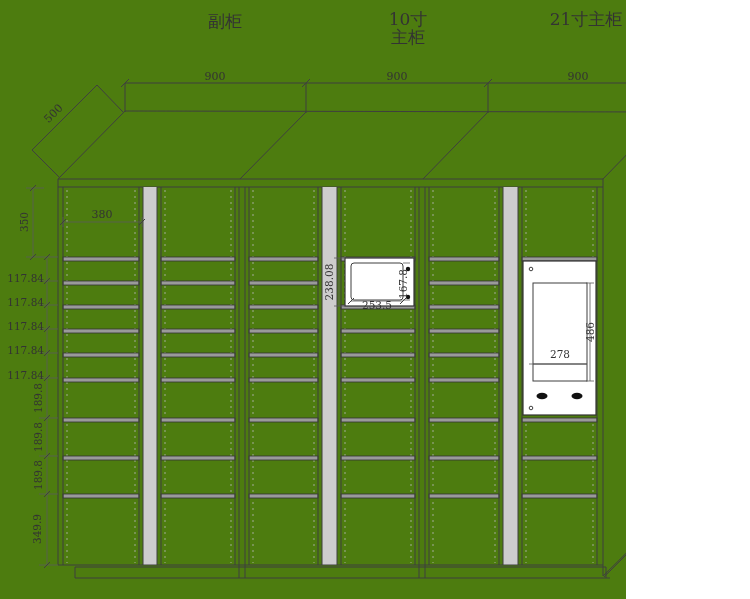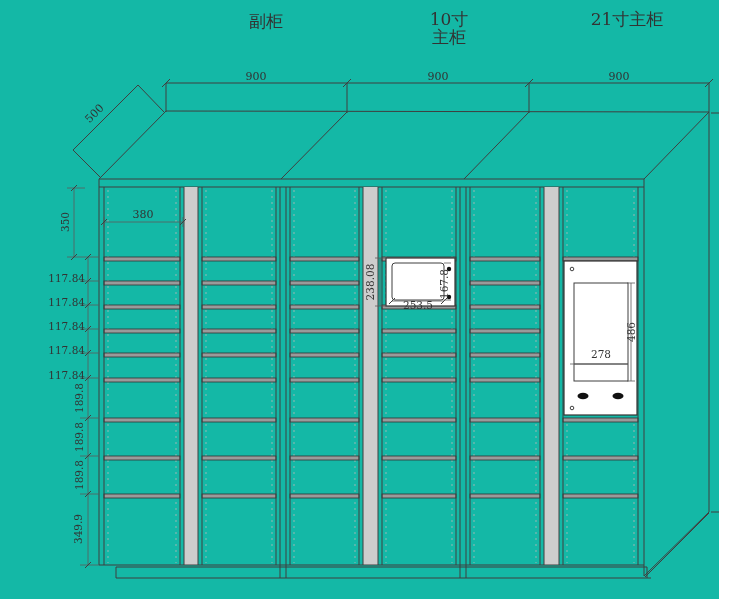--- a/index.html
+++ b/index.html
@@ -1,16 +1,16 @@
 <!DOCTYPE html>
 <html><head>
 <meta charset="utf-8">
 <style>
   html,body{margin:0;padding:0;background:#ffffff;}
-  .stage{width:678px;height:599px;position:relative;background:#14b8a6;overflow:hidden;padding-left:41px;}
+  .stage{width:626px;height:599px;position:relative;background:#4d7c0f;overflow:hidden;}
   svg{display:block;}
   text{font-family:"DejaVu Serif","Liberation Serif",serif;fill:#333;}
   .dim{font-size:11px;}
   .dim-sm{font-size:10.5px;}
   .title{font-size:17px;}
   .ln{stroke:#3f3f3f;stroke-width:1;fill:none;}
   .ln-thin{stroke:#5a5a5a;stroke-width:0.8;fill:none;}
   .dash{stroke:#b8b8b8;stroke-width:0.8;fill:none;stroke-dasharray:2,4;}
   .shelf{fill:#9a9a9a;stroke:#333;stroke-width:0.8;}
   .junction{fill:#cdcdcd;}

